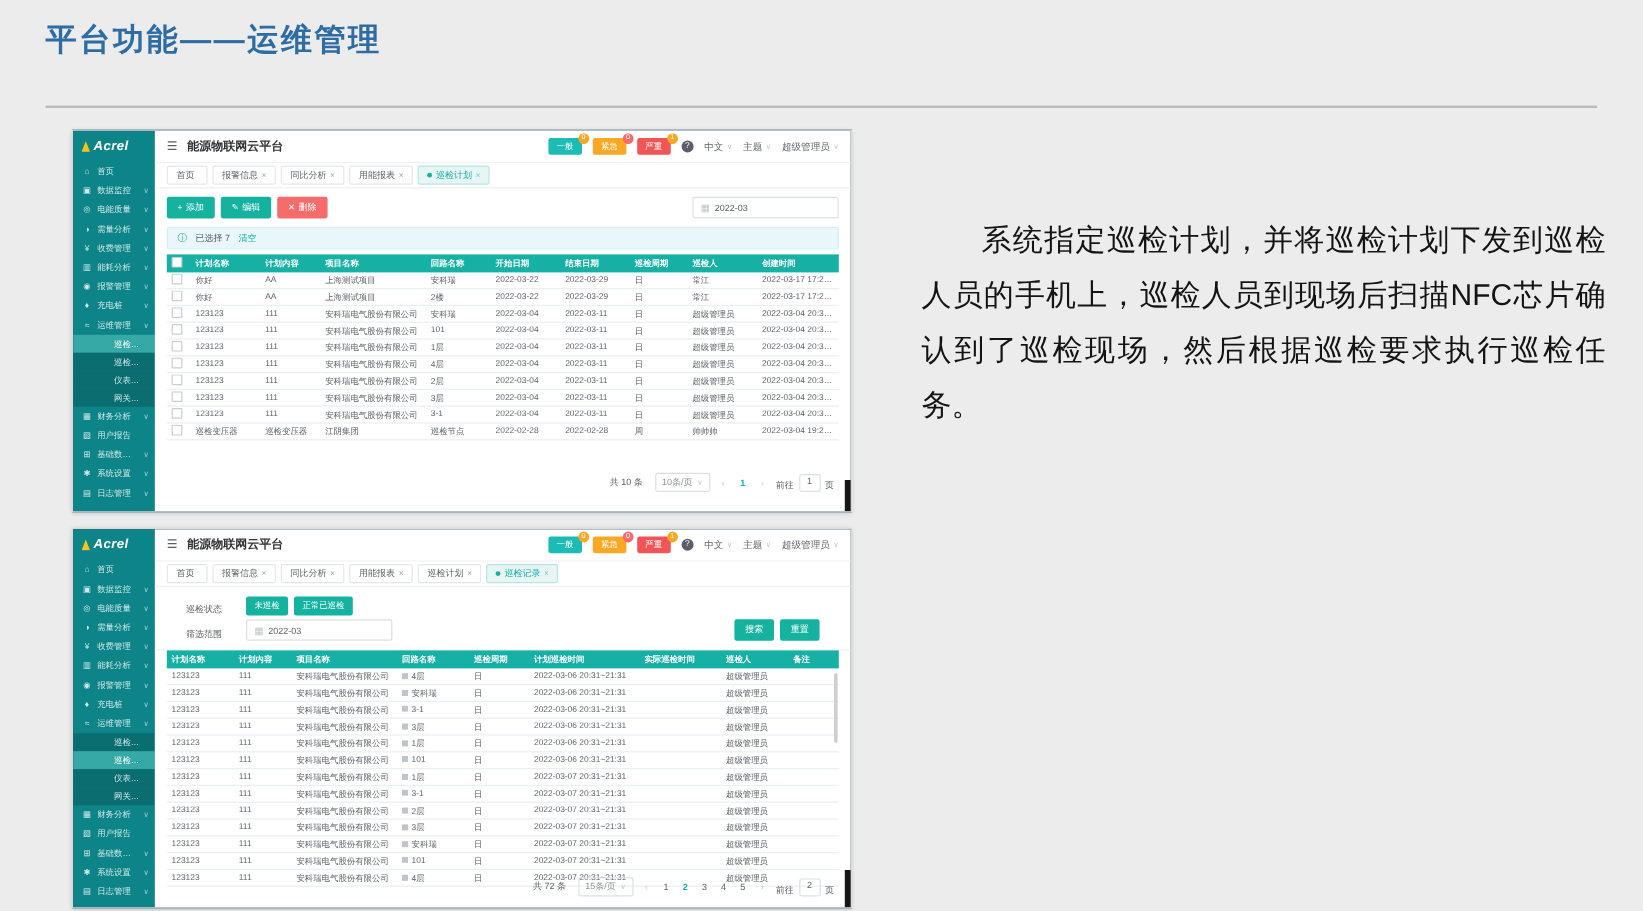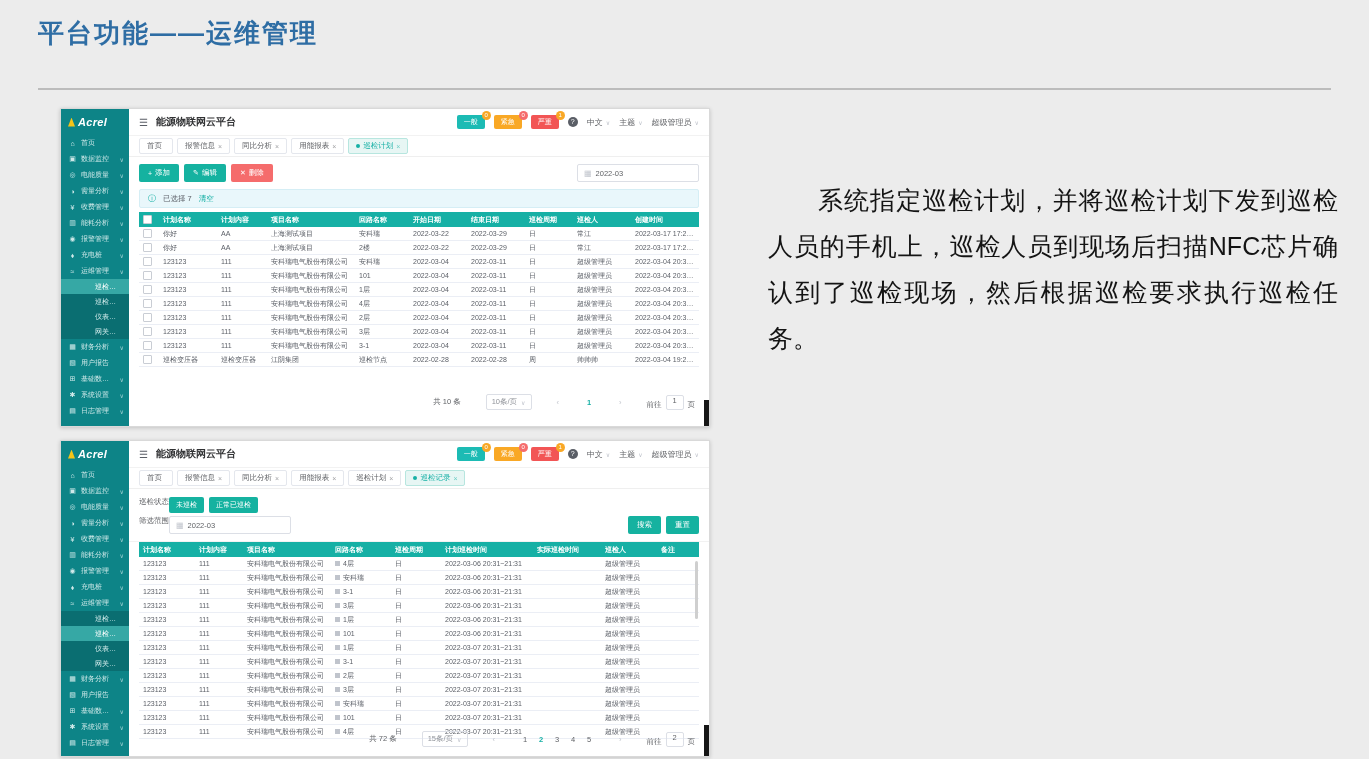--- a/index.html
+++ b/index.html
@@ -61,33 +61,33 @@
   .thead{display:flex;align-items:center;background:#16b0a5;color:#fff;font-size:7px;height:15px;font-weight:bold;}
   .th,.td{box-sizing:border-box;padding:0 4px;overflow:hidden;white-space:nowrap;text-overflow:ellipsis;flex:none;}
   .trow{display:flex;align-items:center;height:13px;border-bottom:1px solid #ebeef5;font-size:7px;color:#5a5e66;}
   .cb{width:7px;height:7px;border:1px solid #c9cdd4;border-radius:1px;background:#fff;display:inline-block;cursor:pointer;}
   .t1c0{width:20px;}.t1c1{width:58px;}.t1c2{width:50px;}.t1c3{width:88px;}.t1c4{width:54px;}
   .t1c5{width:58px;}.t1c6{width:58px;}.t1c7{width:48px;}.t1c8{width:58px;}.t1c9{width:68px;}
   .t2c0{width:56px;}.t2c1{width:48px;}.t2c2{width:88px;}.t2c3{width:60px;}.t2c4{width:50px;}
   .t2c5{width:92px;}.t2c6{width:68px;}.t2c7{width:56px;}.t2c8{width:42px;}
   .sq{width:5px;height:5px;background:#c0c4cc;display:inline-block;margin-right:3px;}
 
-  .pagebar{position:absolute;right:14px;display:flex;align-items:center;gap:25px;font-size:7.5px;color:#606266;}
+  .pagebar{position:absolute;right:14px;display:flex;align-items:center;gap:10px;font-size:7.5px;color:#606266;}
   #shot1 .pagebar{bottom:16px;}
   #shot2 .pagebar{bottom:9px;}
   .size-select{border:1px solid #dcdfe6;border-radius:2px;padding:2px 5px;display:flex;align-items:center;gap:4px;color:#909399;cursor:pointer;}
   .pg-arrow{color:#c0c4cc;cursor:pointer;}
   .pages{display:flex;gap:6px;}
   .pg{min-width:10px;text-align:center;cursor:pointer;}
   .pg.active{color:#16b0a5;font-weight:bold;}
   .goto{display:flex;align-items:flex-end;gap:4px;}
   .goto-input{width:16px;height:13px;border:1px solid #dcdfe6;border-radius:2px;text-align:center;font-size:7.5px;color:#606266;}
 
   .filterbox{padding:5px 10px 4px;border-bottom:1px solid #f2f2f2;}
-  .frow{display:flex;align-items:flex-start;gap:0;margin:3px 0;font-size:7.5px;color:#606266;}
+  .frow{display:flex;align-items:flex-end;gap:20px;margin:3px 16px;font-size:7.5px;color:#606266;}
   .chips{display:flex;gap:5px;}
   .chip{background:#15b2a0;color:#fff;padding:3px 7px;border-radius:2px;font-size:7px;cursor:pointer;}
   .frow .right{margin-left:auto;display:flex;gap:5px;}
 
   .toolbar2{display:flex;align-items:center;padding:6px 10px 4px;}
   .legend{margin-left:auto;display:flex;gap:10px;font-size:7px;color:#606266;align-items:center;}
   .leg{display:flex;align-items:center;}
   .sq-s{width:6px;height:6px;display:inline-block;margin-right:3px;}
 
   .win-thumb{position:absolute;right:0;bottom:0;width:5px;background:#161616;}

